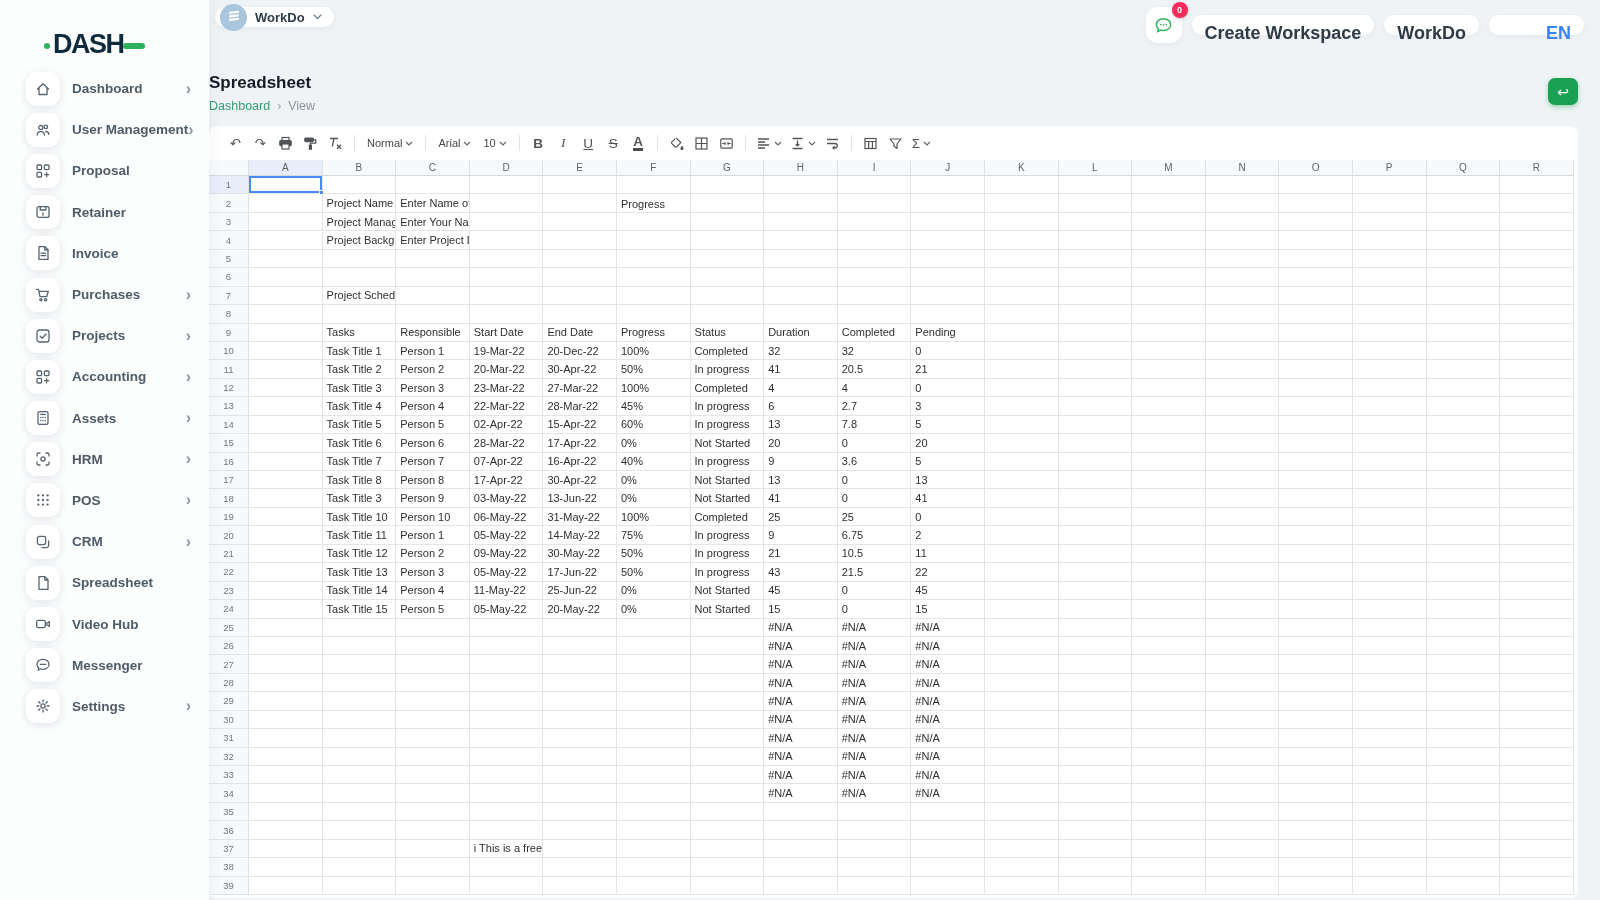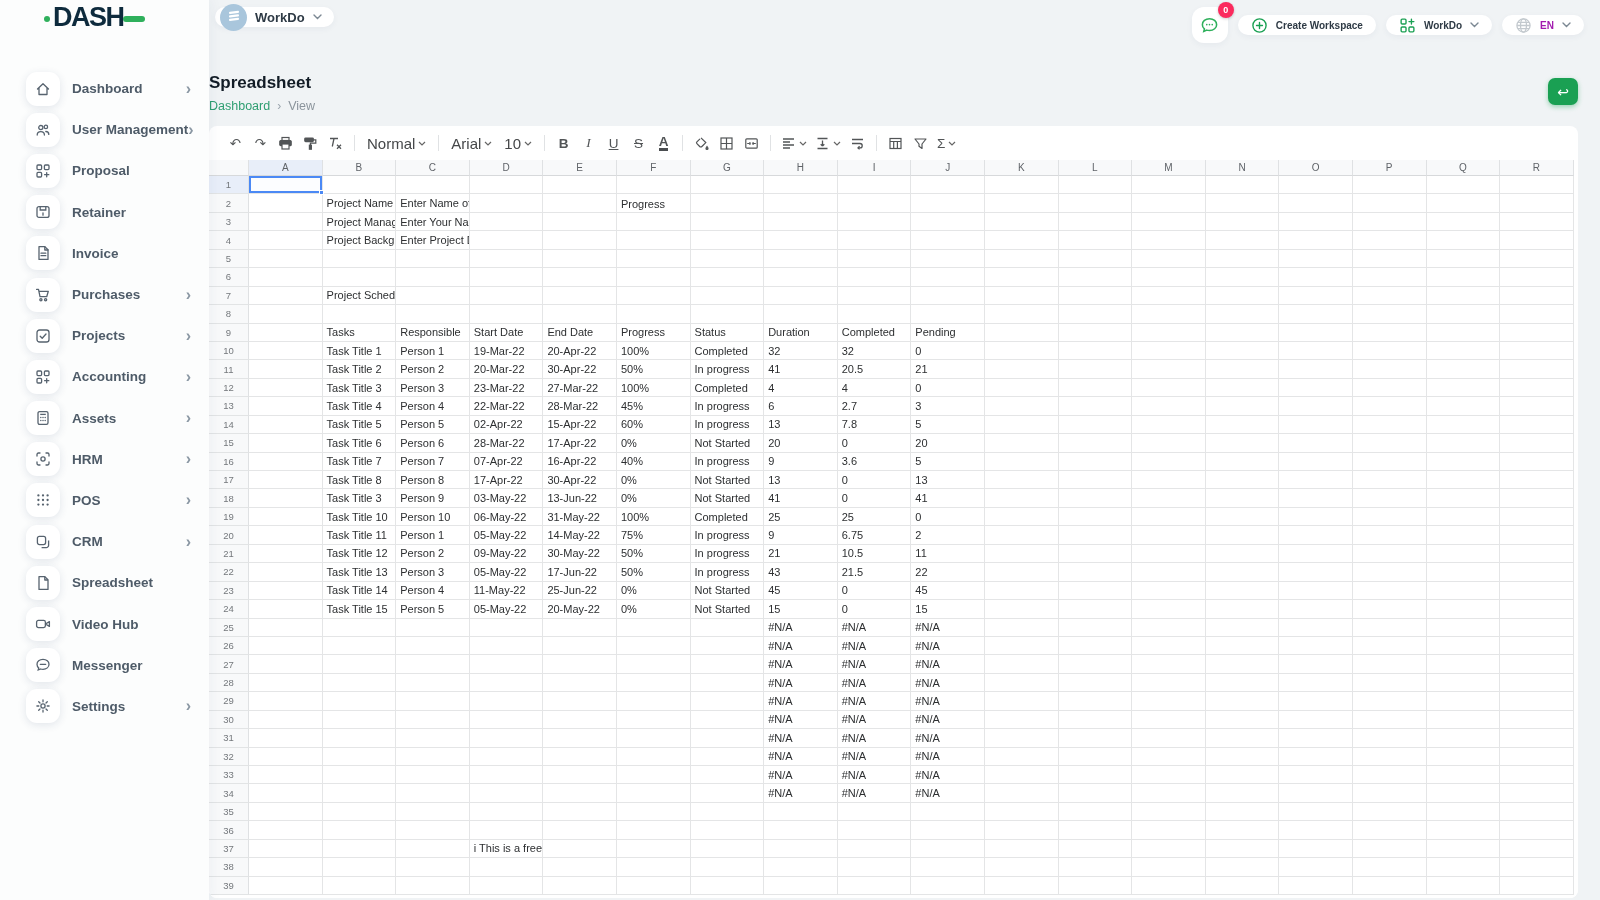--- a/index.html
+++ b/index.html
@@ -2,21 +2,21 @@
 <html><head>
 <meta charset="utf-8">
 <style>
   * { box-sizing: border-box; margin: 0; padding: 0; }
   html,body { width:1600px; height:900px; overflow:hidden; background:#f0f3f5;
     font-family:"Liberation Sans", sans-serif; }
 
   
   .sidebar { position:fixed; left:0; top:0; bottom:0; width:209px; background:#fcfdfd;
     box-shadow:2px 0 12px rgba(40,60,90,.05); z-index:5; }
-  .logo { position:absolute; left:44px; top:2px; font-size:27px; font-weight:800;
+  .logo { position:absolute; left:44px; top:29px; font-size:27px; font-weight:800;
     color:#0e2b3d; letter-spacing:-1.5px; display:flex; align-items:center; }
   .logo-dot { width:6px; height:6px; border-radius:50%; background:#2fb05c; margin-right:3px; margin-top:2px; }
   .logo-bar { width:22px; height:6px; border-radius:3px; background:#2fb05c; margin-left:-1px; margin-top:3px; }
   .nav { position:absolute; top:68px; left:0; right:0; }
   .nav-item { display:flex; align-items:center; height:41.2px; padding:0 18px 0 26px; cursor:pointer; }
   .nav-ico { width:34px; height:34px; border-radius:11px; background:#fff; flex:none;
     box-shadow:0 2px 8px rgba(35,60,95,.12); display:flex; align-items:center; justify-content:center;
     margin-right:12px; color:#57listen6774; }
   .nav-label { font-size:13.5px; color:#4e5b68; font-weight:600; flex:1; white-space:nowrap; }
   .nav-chev { color:#8a97a3; font-size:16px; line-height:1; font-weight:600; }
@@ -27,41 +27,41 @@
     box-shadow:0 2px 6px rgba(40,60,90,.05); }
   .ws-pill { position:absolute; left:6px; top:7px; padding:0 12px 0 5px; gap:8px; cursor:pointer; }
   .ws-avatar { width:27px; height:27px; border-radius:50%; background:#a9c6dc;
     display:flex; align-items:center; justify-content:center; }
   .pill-label { font-size:13px; font-weight:700; color:#2e3a45; }
   .right-cluster { position:absolute; right:16px; top:7px; display:flex; gap:10px; align-items:center; }
   .icon-tile { width:36px; height:36px; position:relative; justify-content:center; cursor:pointer; }
   .badge { position:absolute; top:-5px; right:-6px; min-width:16px; height:16px; border-radius:8px;
     background:#fb2a5d; color:#fff; font-size:9px; font-weight:700; display:flex;
     align-items:center; justify-content:center; padding:0 4px; box-shadow:0 1px 3px rgba(0,0,0,.2); }
-  .tb-pill { padding:0 13px; gap:8px; font-size:10px; font-weight:700; color:#2e3a45; cursor:pointer; }
-  .lang { color:#a21caf; }
+  .tb-pill { padding:0 13px; gap:8px; font-size:18px; font-weight:700; color:#2e3a45; cursor:pointer;flex-direction:column; }
+  .lang { color:#3b82f6;margin-left:44px; }
 
   
   .main { position:absolute; left:209px; top:50px; right:22px; }
   .page-title { font-size:17px; font-weight:700; color:#121c26; padding-top:23px; }
   .breadcrumb { display:flex; align-items:center; gap:7px; margin-top:6px; font-size:12.5px; }
   .bc-link { color:#2e9e71; cursor:pointer; }
   .bc-sep { color:#9aa4ad; font-size:12px; }
   .bc-cur { color:#8b949c; }
   .back-btn { position:absolute; right:0; top:28px; width:30px; height:27px; background:#1aa053;
     border-radius:7px; color:#fff; display:flex; align-items:center; justify-content:center;
     font-size:14px; cursor:pointer; box-shadow:0 2px 5px rgba(26,160,83,.4); }
 
   
   .card { position:relative; margin-top:13px; background:#fff; border-radius:8px; overflow:hidden; height:772px; }
   .ss-toolbar { height:34px; display:flex; align-items:center; padding:0 10px 0 15px; gap:2px; }
   .tb-btn { height:24px; min-width:23px; padding:0 3px; display:flex; align-items:center; gap:3px;
     justify-content:center; border-radius:3px; color:#525557; font-size:13.5px; cursor:pointer; }
   .tb-sep { width:1px; height:16px; background:#e0e2e4; margin:0 5px; }
-  .tb-dd { font-size:15px; color:#454749; padding:0 5px; }
+  .tb-dd { font-size:11px; color:#454749; padding:0 5px; }
   .glyph-b { font-weight:800; } .glyph-i { font-style:italic; font-family:"Liberation Serif",serif; }
   .glyph-u { text-decoration:underline; } .glyph-s { text-decoration:line-through; }
   .glyph-a { border-bottom:3px solid #4a4d50; line-height:13px; font-weight:600; }
 
   
   .grid { position:absolute; left:0; top:34px; right:0; bottom:0; font-size:11px; color:#2d2f31;
     overflow:hidden; background:#fff; }
   .g-hrow, .g-row { display:flex; }
   .g-hrow { height:16px; }
   .g-row { height:18.45px; }
@@ -748,21 +748,21 @@
           <div class="g-cell"></div>
           <div class="g-cell"></div>
           <div class="g-cell"></div>
         </div>
         <div class="g-row">
           <div class="g-gut">10</div>
           <div class="g-cell"></div>
           <div class="g-cell">Task Title 1</div>
           <div class="g-cell">Person 1</div>
           <div class="g-cell">19-Mar-22</div>
-          <div class="g-cell">20-Apr-22</div>
+          <div class="g-cell">20-Dec-22</div>
           <div class="g-cell">100%</div>
           <div class="g-cell">Completed</div>
           <div class="g-cell">32</div>
           <div class="g-cell">32</div>
           <div class="g-cell">0</div>
           <div class="g-cell"></div>
           <div class="g-cell"></div>
           <div class="g-cell"></div>
           <div class="g-cell"></div>
           <div class="g-cell"></div>

